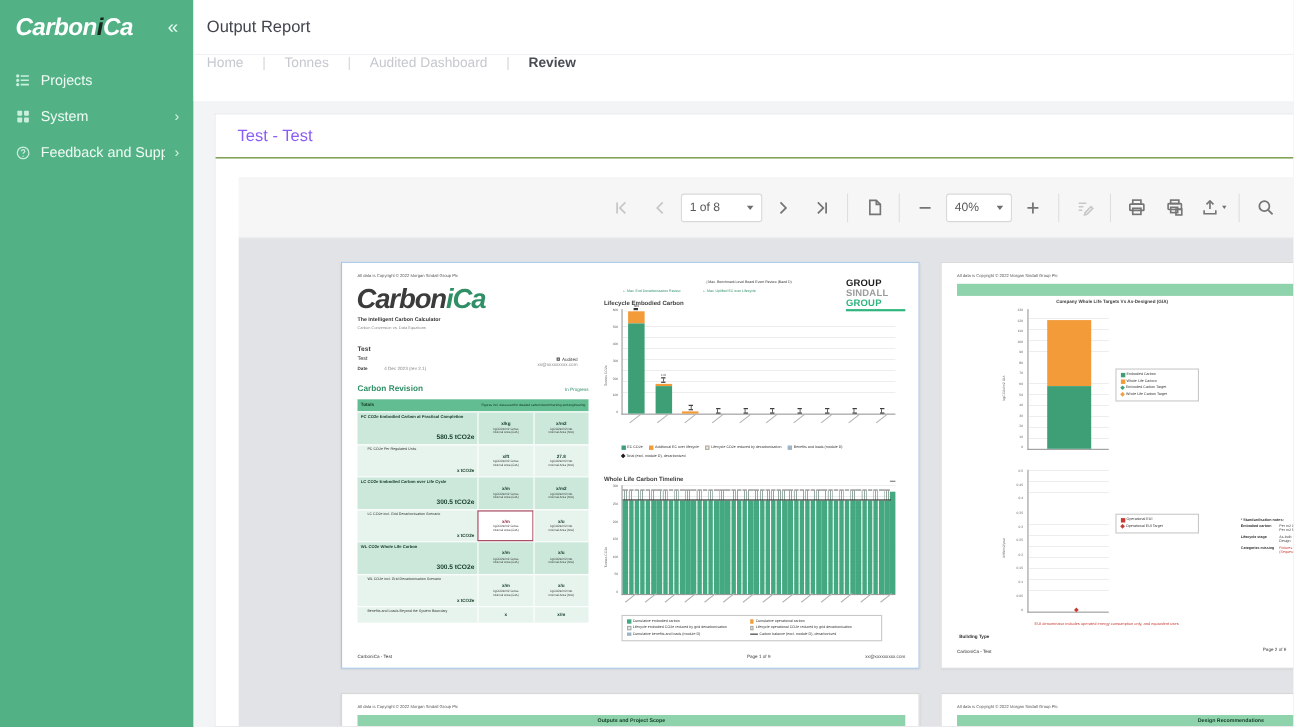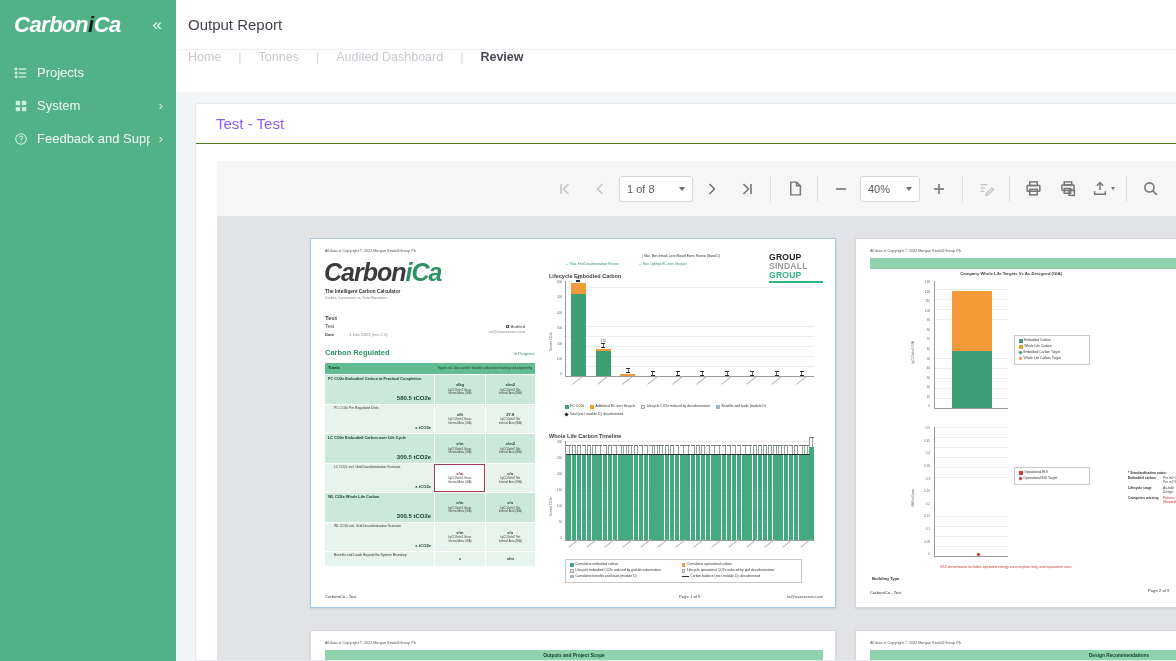--- a/index.html
+++ b/index.html
@@ -297,21 +297,21 @@
               <div class="rp t42" style="left:14px;top:94px">
                 <span class="b">Date</span>
                 <span class="gray" style="margin-left:14px">4 Dec 2023 (rev 2.1)</span>
               </div>
               <div class="rp t42 rgt" style="left:150px;top:86px;width:64px">
                 <div><i class="auditbox"></i><span>Audited</span></div>
                 <div class="gray">xx@xxxxxxxxx.com</div>
               </div>
 
               <div class="rp" style="left:14px;top:110px;width:210px;display:flex;justify-content:space-between;align-items:baseline">
-                <span class="t75 green" style="font-weight:600">Carbon Regulated</span>
+                <span class="t75 green" style="font-weight:600">Carbon Revision</span>
                 <span class="t42 green">In Progress</span>
               </div>
 
               <div class="rp rtable" style="left:14px;top:124px">
                   <div class="thead">
                     <span class="tt">Totals</span>
                     <span class="tn">Figures incl. data used for detailed carbon benchmarking and engineering</span>
                   </div>
                   <div class="trow A">
                     <div class="tc lbl">

